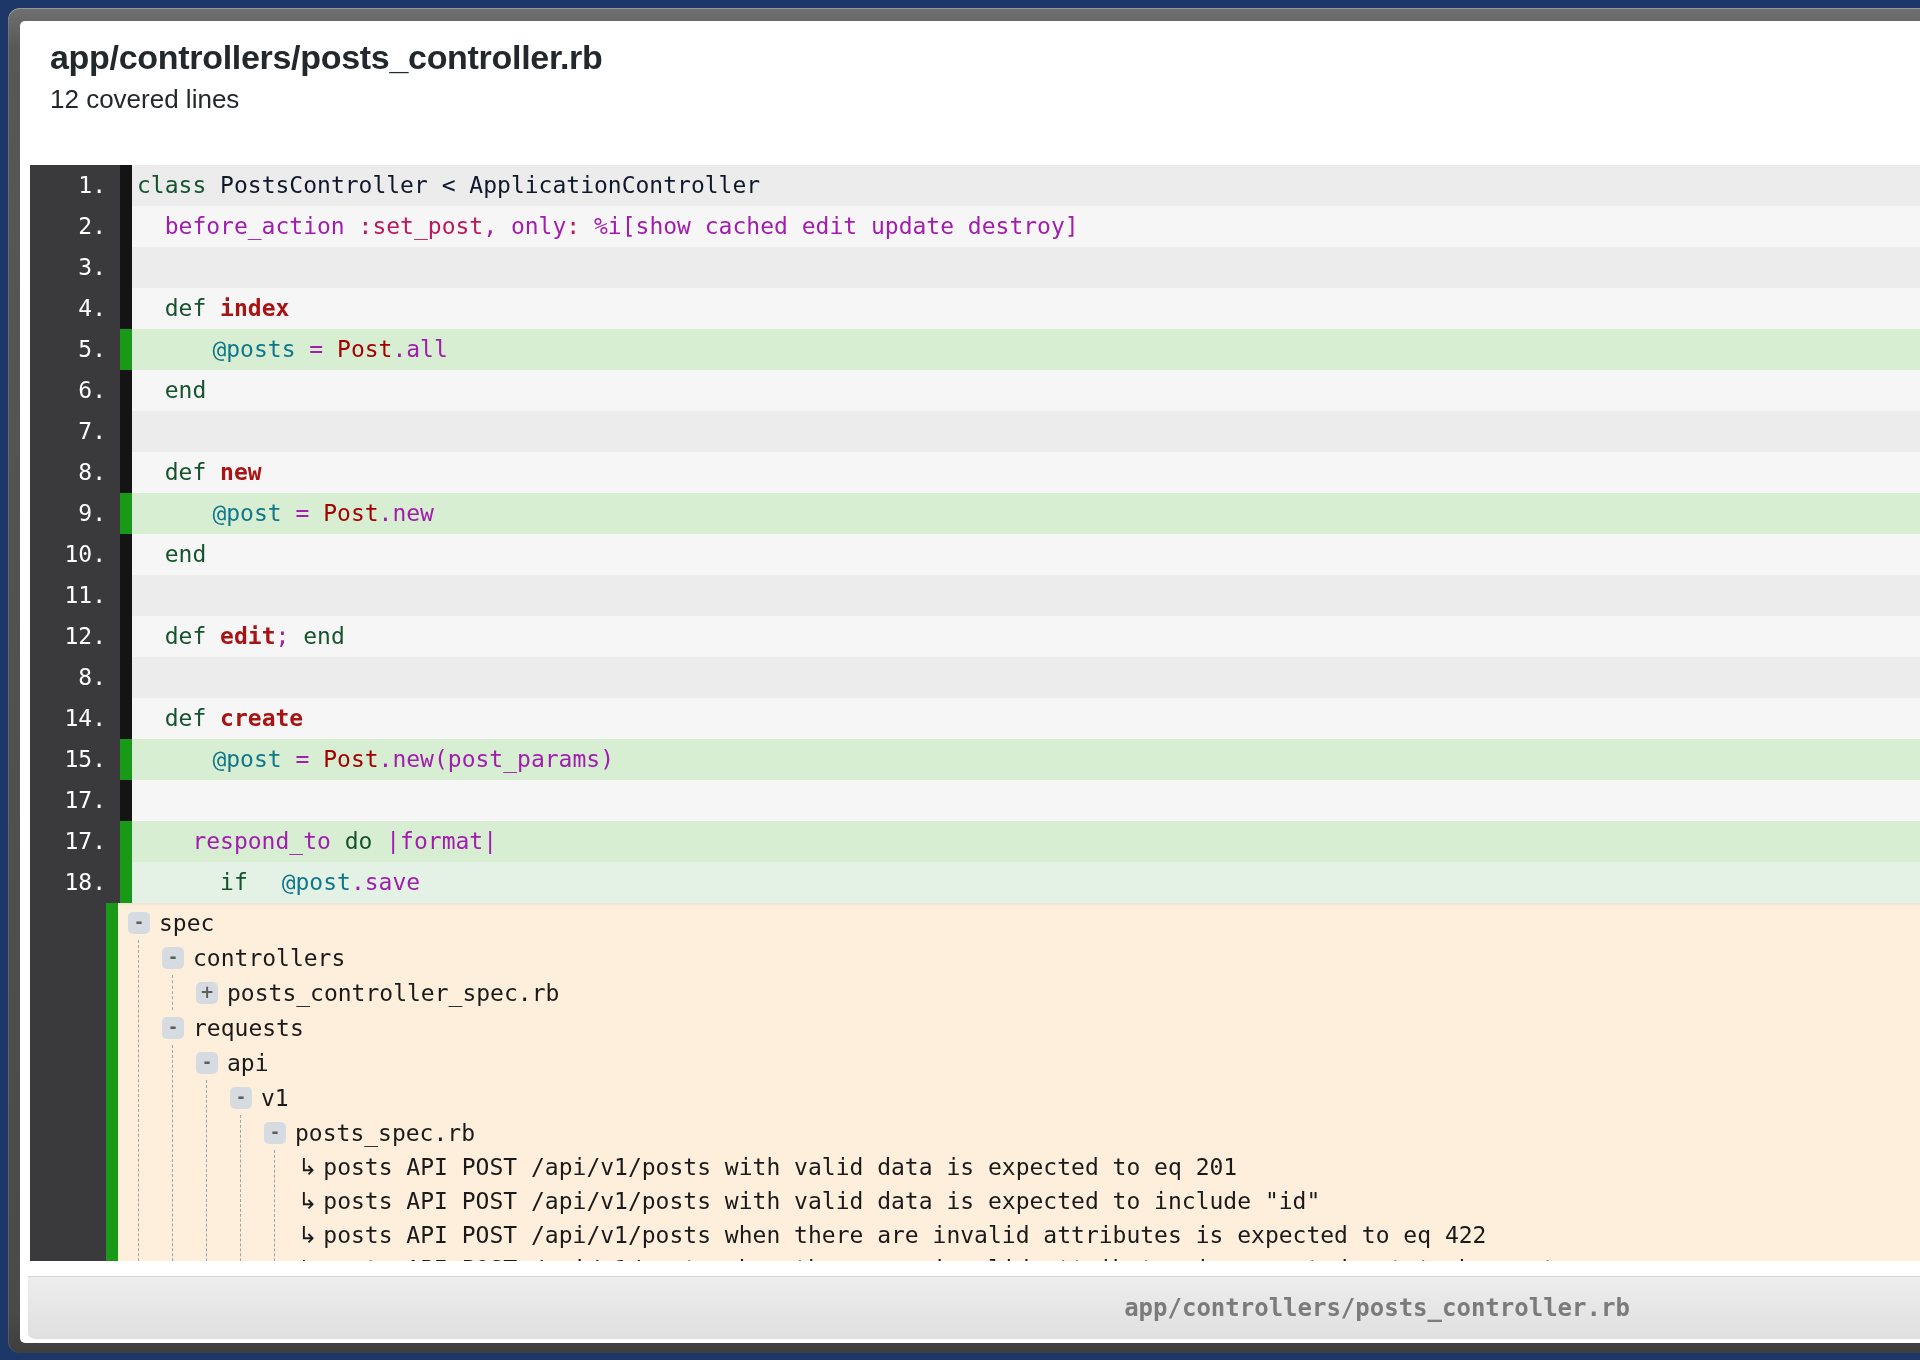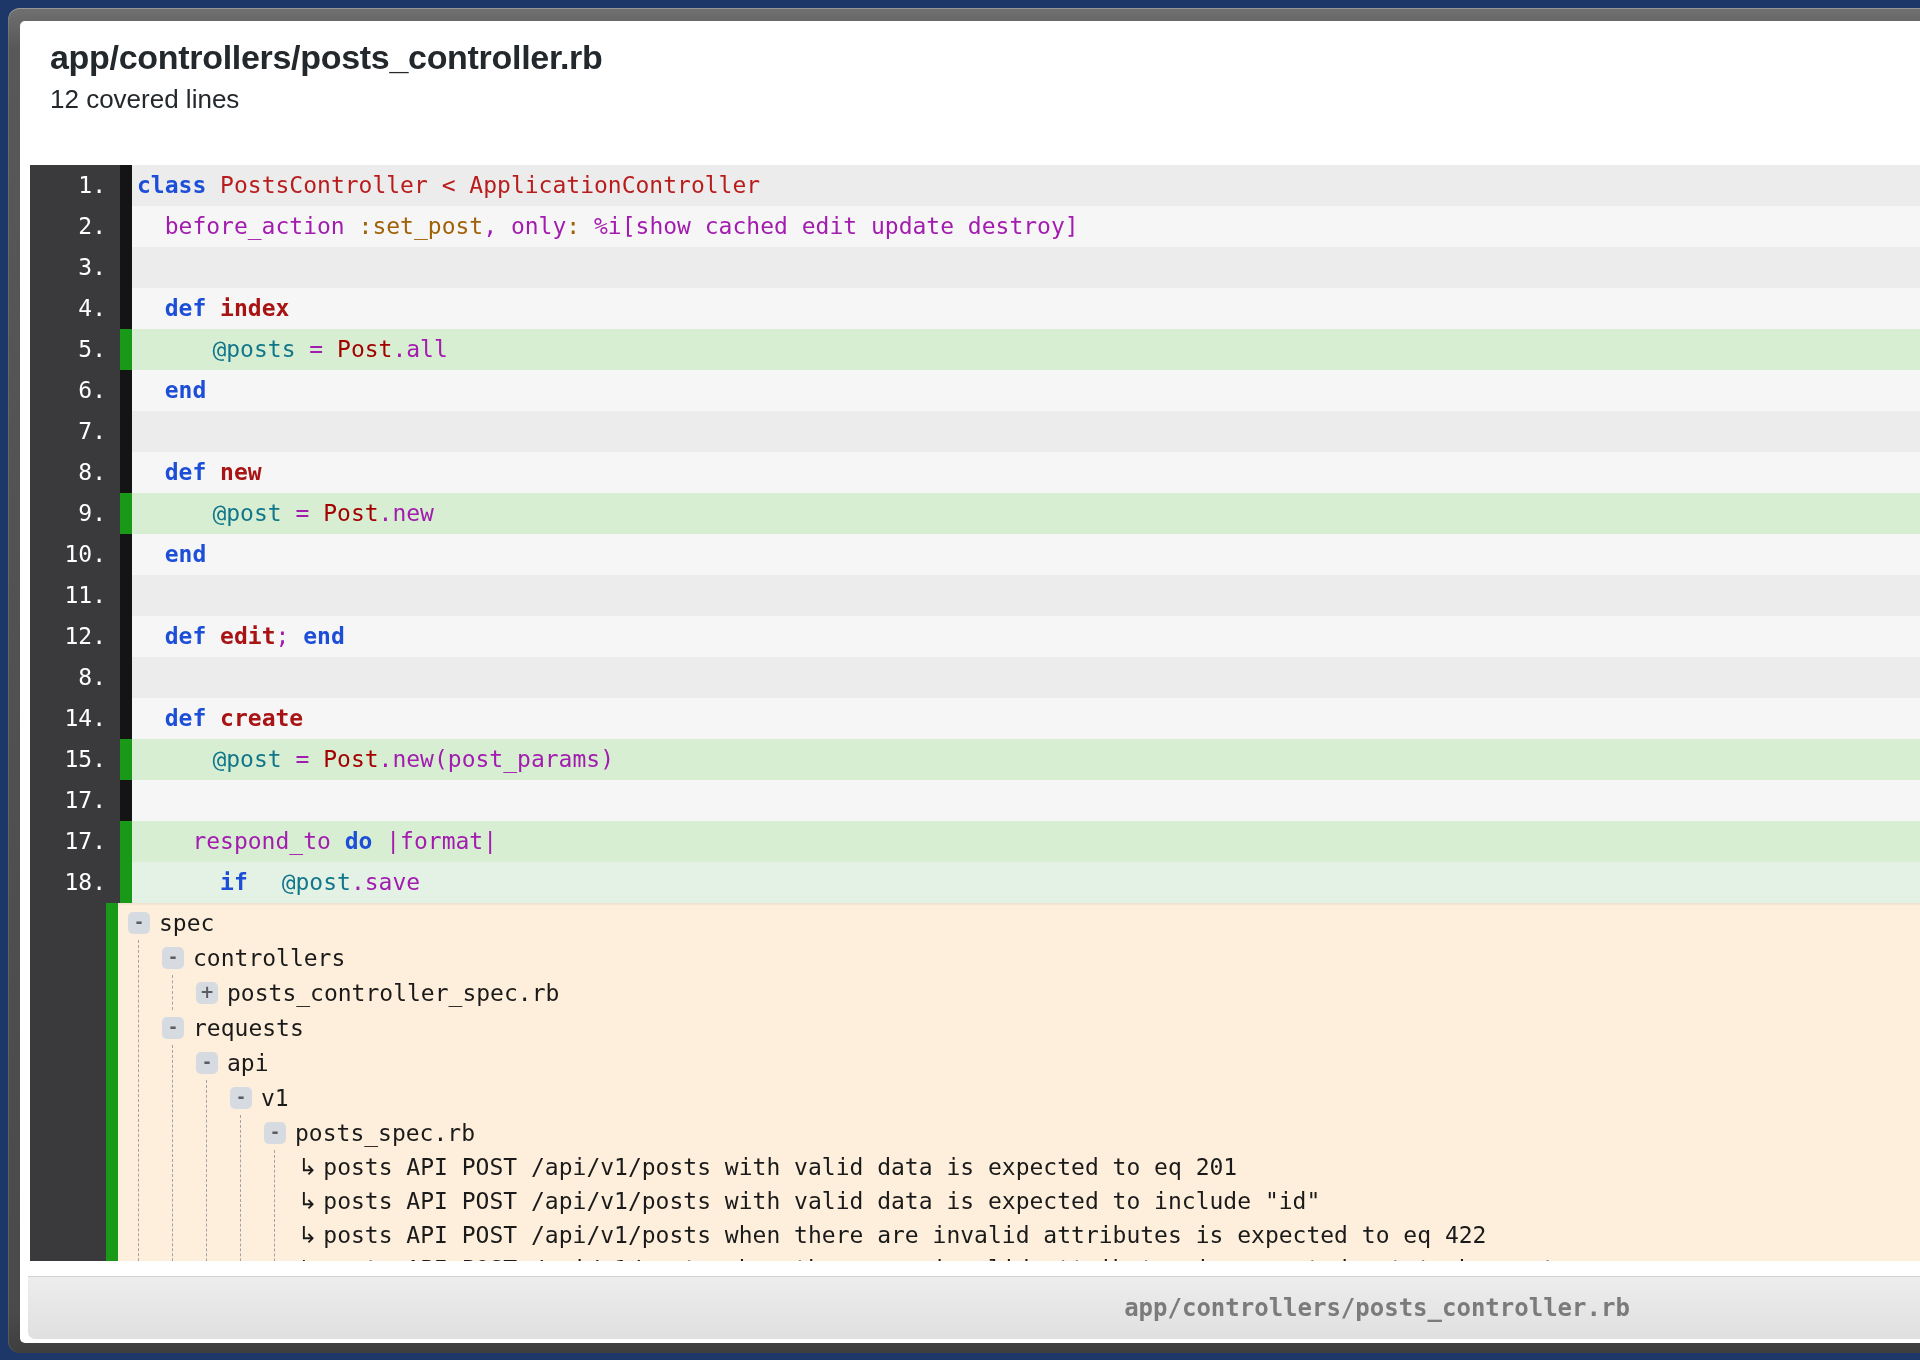--- a/index.html
+++ b/index.html
@@ -42,23 +42,23 @@
   }
   .strip{width:12px;flex:0 0 12px;background:#141414;}
   .crow.cov .strip,.crow.covlight .strip,.tt .strip{background:#189a18;}
   .src{flex:1;white-space:pre;padding-left:5px;color:#151515;}
   .crow.odd  .src{background:#ececec;}
   .crow.even .src{background:#f6f6f6;}
   .crow.cov  .src{background:#d8eed3;}
   .crow.covlight .src{background:#e4f2e6;}
 
   
-  .tk-k{font-weight:bold;color:#1d4ed8;}
-  .tk-c{color:#b91c1c;}
-  .tk-s{color:#a16207;margin-top:20px;}
+  .tk-k{font-weight:normal;color:#14532d;}
+  .tk-c{color:#0f172a;}
+  .tk-s{color:#be185d;margin-top:20px;}
   .tk-f{color:#a81414;font-weight:700;}
   .tk-C{color:#a30000;font-weight:normal;}
   .tk-i{color:#10768a;margin-left:20px;}
   .tk-p{color:#a21caf;}
 
   
   .tt{display:flex;height:358px;}
   .tt .lncont{width:76px;flex:0 0 76px;background:#3a3a3c;}
   .tt .ttbody{
     flex:1;background:#fdefdc;overflow:hidden;

